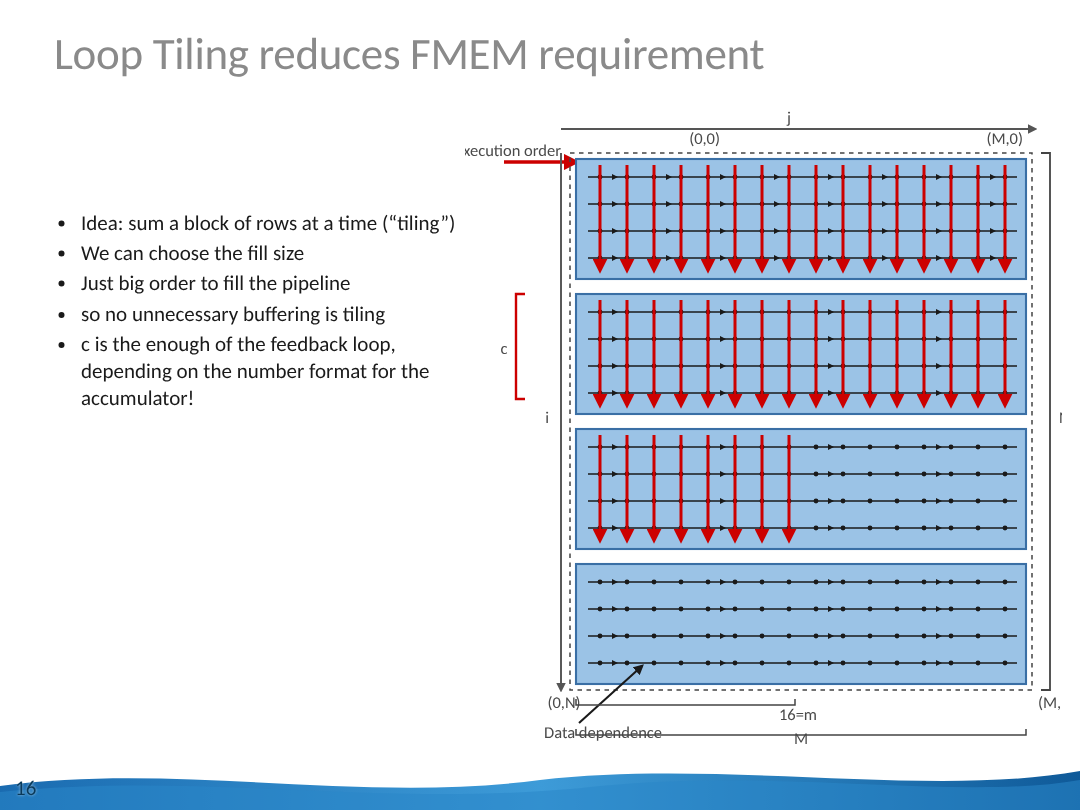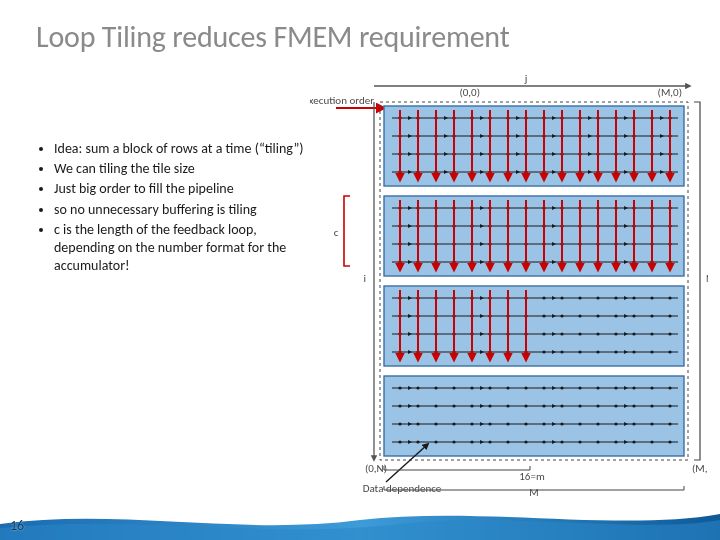--- a/index.html
+++ b/index.html
@@ -17,24 +17,24 @@
 </head>
 <body>
 
 <div class="slide">
 
   <div class="title">Loop Tiling reduces FMEM requirement</div>
 
   <div class="bullets">
     <ul>
       <li>Idea: sum a block of rows at a time (“tiling”)</li>
-      <li>We can tiling the tile size</li>
+      <li>We can choose the fill size</li>
       <li>Just big order to fill the pipeline</li>
       <li>so no unnecessary buffering is tiling</li>
-      <li>c is the length of the feedback loop, depending on the number format for the accumulator!</li>
+      <li>c is the enough of the feedback loop, depending on the number format for the accumulator!</li>
     </ul>
   </div>
 
   <svg class="diagram" viewBox="0 0 398 428">
     <defs>
       <marker id="ar" viewBox="0 0 8 8" refX="6" refY="4" markerWidth="5" markerHeight="5" orient="auto">
         <path d="M0,0 L8,4 L0,8 Z" fill="#c00"></path>
       </marker>
       <marker id="ab" viewBox="0 0 8 8" refX="6" refY="4" markerWidth="5" markerHeight="5" orient="auto">
         <path d="M0,0 L8,4 L0,8 Z" fill="#1a1a1a"></path>

